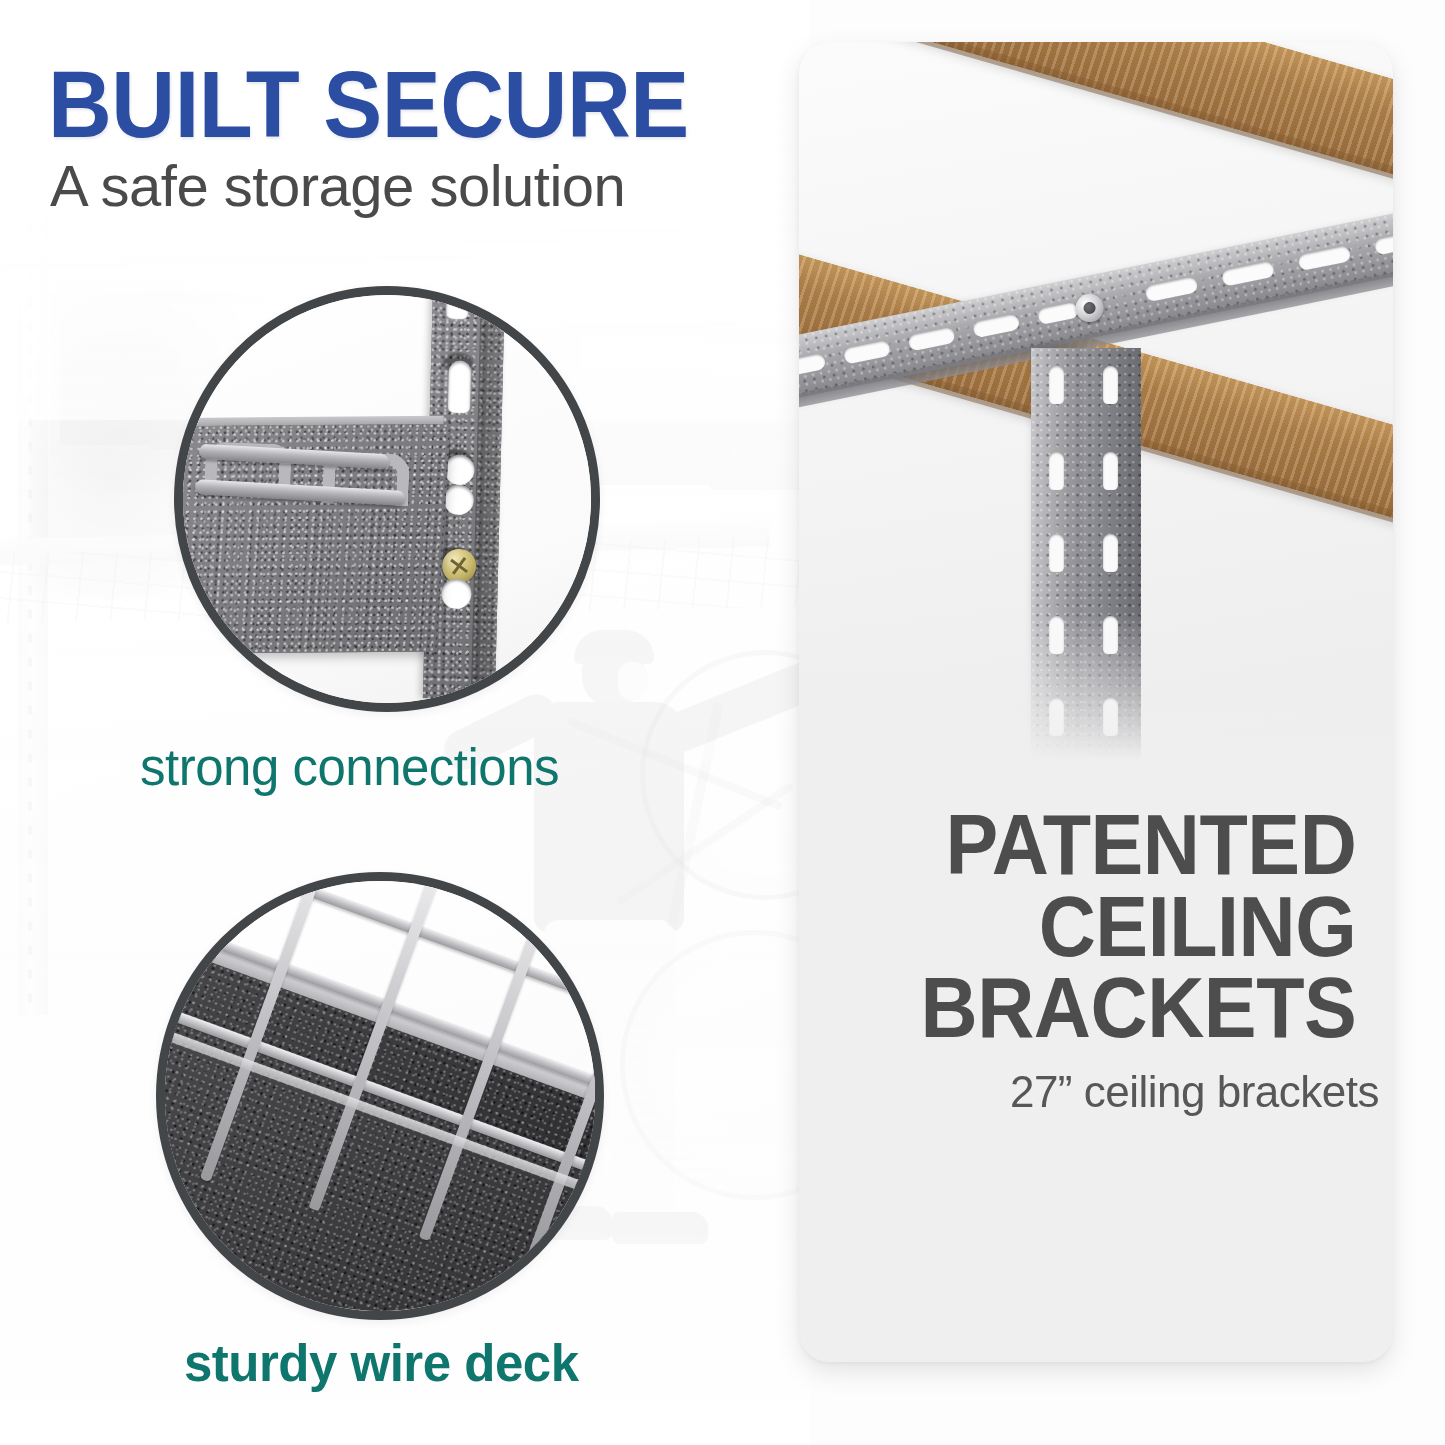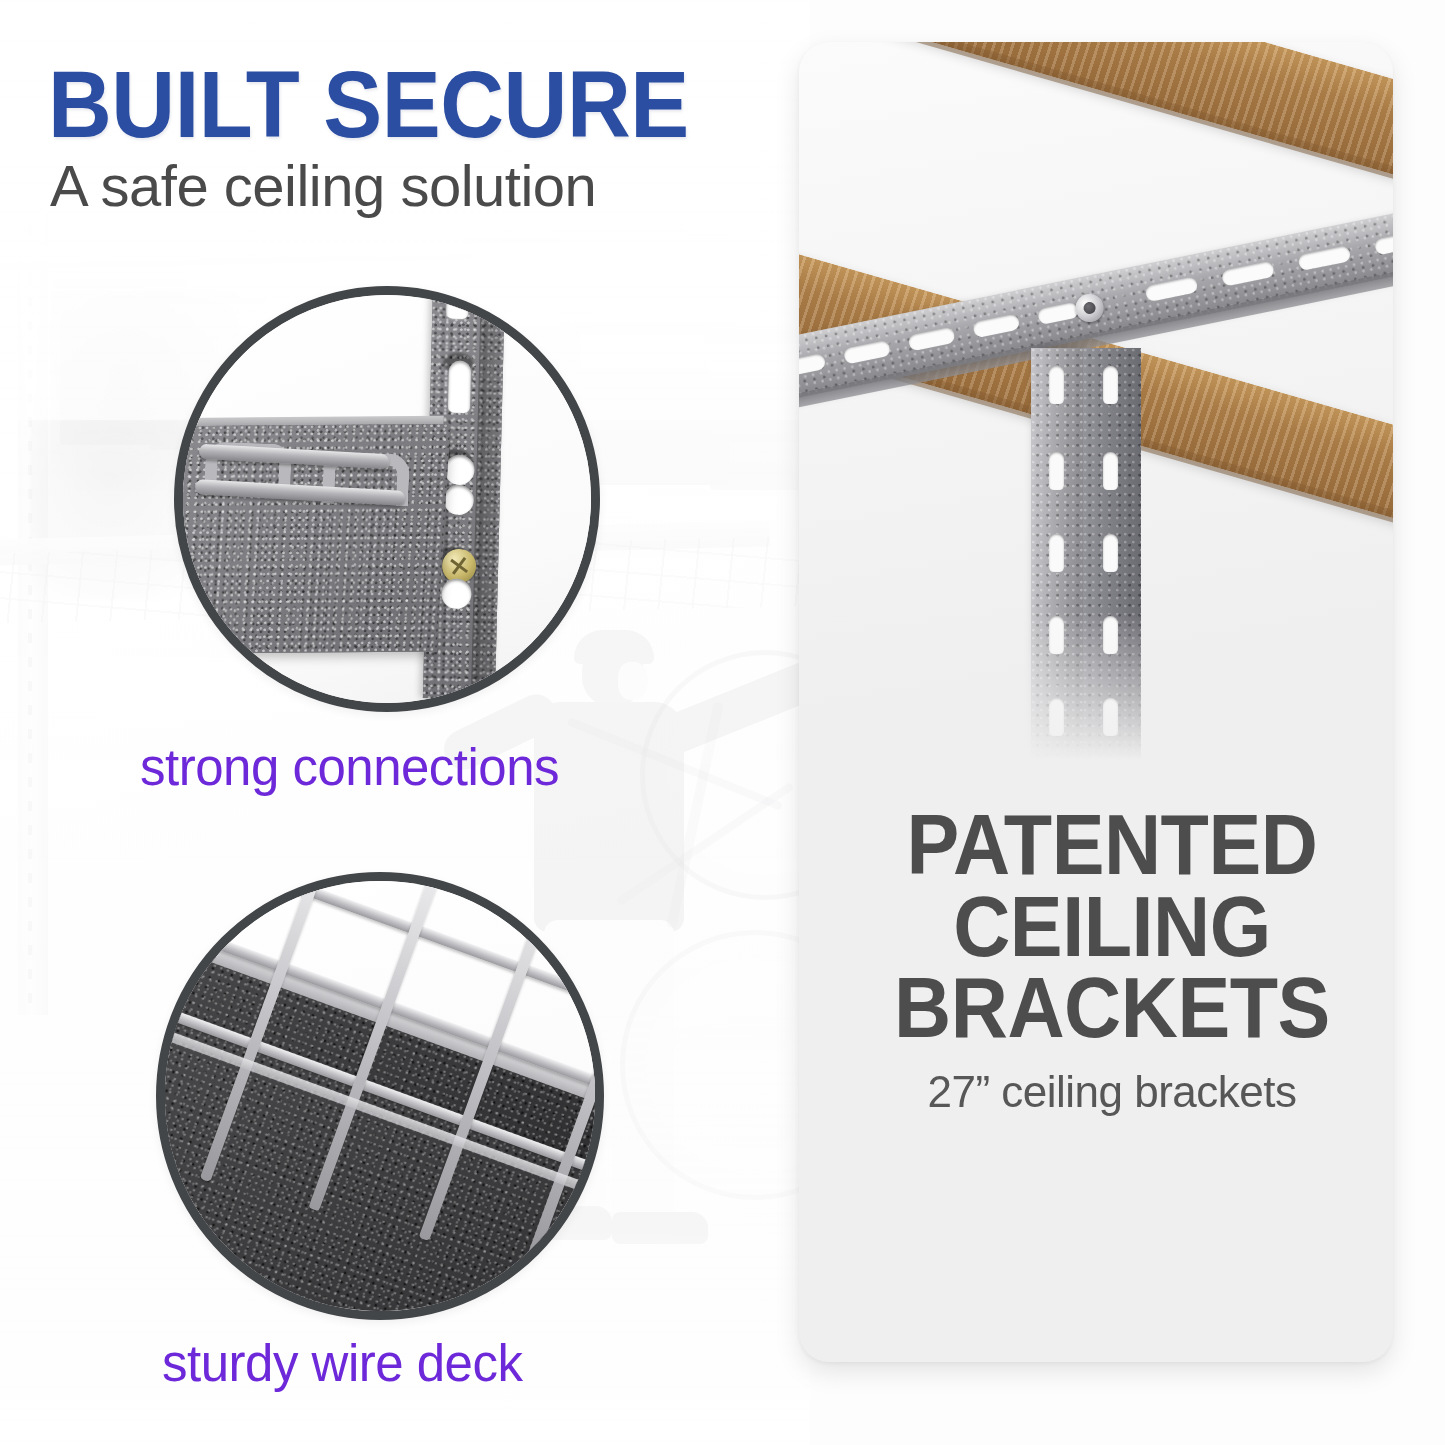--- a/index.html
+++ b/index.html
@@ -397,22 +397,22 @@
   }
   .center-screw:after{
     content:"";position:absolute;left:50%;top:50%;
     width:12px;height:12px;border-radius:50%;
     background:radial-gradient(circle at 40% 35%,#6f6f74,#3c3c40);
     transform:translate(-50%,-50%);
   }
 
   #panel-text{
     position:absolute;
-    left:16px; top:762px; width:594px;
-    text-align:center;
+    left:0; top:762px; width:594px;
+    text-align:right;
     padding:0 14px;
     box-sizing:border-box;
   }
   #panel-heading{
     margin:0;
     font-family:"Liberation Sans Narrow","Liberation Sans",sans-serif;
     font-weight:700;
     font-size:86px;
     line-height:.95;
     color:#4d4d4d;
@@ -430,26 +430,26 @@
     letter-spacing:-0.5px;
   }
   #panel-body span{ display:block; }
 
   
   .caption{
     position:absolute;
     font-family:"Liberation Sans","DejaVu Sans",sans-serif;
     font-weight:400;
     font-size:51px;
-    color:#6d28d9;
+    color:#0f766e;
     letter-spacing:-0.5px;
     white-space:nowrap;
   }
   #caption-connections{ left:140px; top:738px; }
-  #caption-wiredeck{   left:162px; top:1334px; }
+  #caption-wiredeck{   left:184px; top:1334px;font-weight:bold; }
 </style>
 </head>
 <body>
 
 <div id="stage">
 
   <div id="bg-collage">
     <div class="bg-wall"></div>
 
     <div class="bg-upright"></div>
@@ -489,21 +489,21 @@
     <div class="bike-bar" style="left:690px; top:700px; width:10px;height:230px; transform:rotate(12deg); opacity:.28;"></div>
 
     <div style="position:absolute;left:0;top:1300px;width:810px;height:145px;background:linear-gradient(180deg,#f6f6f6,#fbfbfb);"></div>
 
     <div id="bg-veil"></div>
     <div id="bg-veil2"></div>
   </div>
 
   <div id="headline-block">
     <h1 id="main-title">BUILT SECURE</h1>
-    <p id="subtitle">A safe ceiling solution</p>
+    <p id="subtitle">A safe storage solution</p>
   </div>
 
   <div class="circle-frame" id="circle-connections">
     <div class="circle-inner">
 
       <div style="position:absolute;left:0;top:0;width:100%;height:100%;background:linear-gradient(160deg,#ffffff,#fafafa 70%,#f1f1f1);"></div>
 
       <div class="c1-post hammertone">
         <div class="c1-post-face"></div>
         <div class="keyhole" style="left:14px; top:12px;  height:28px;"></div>

